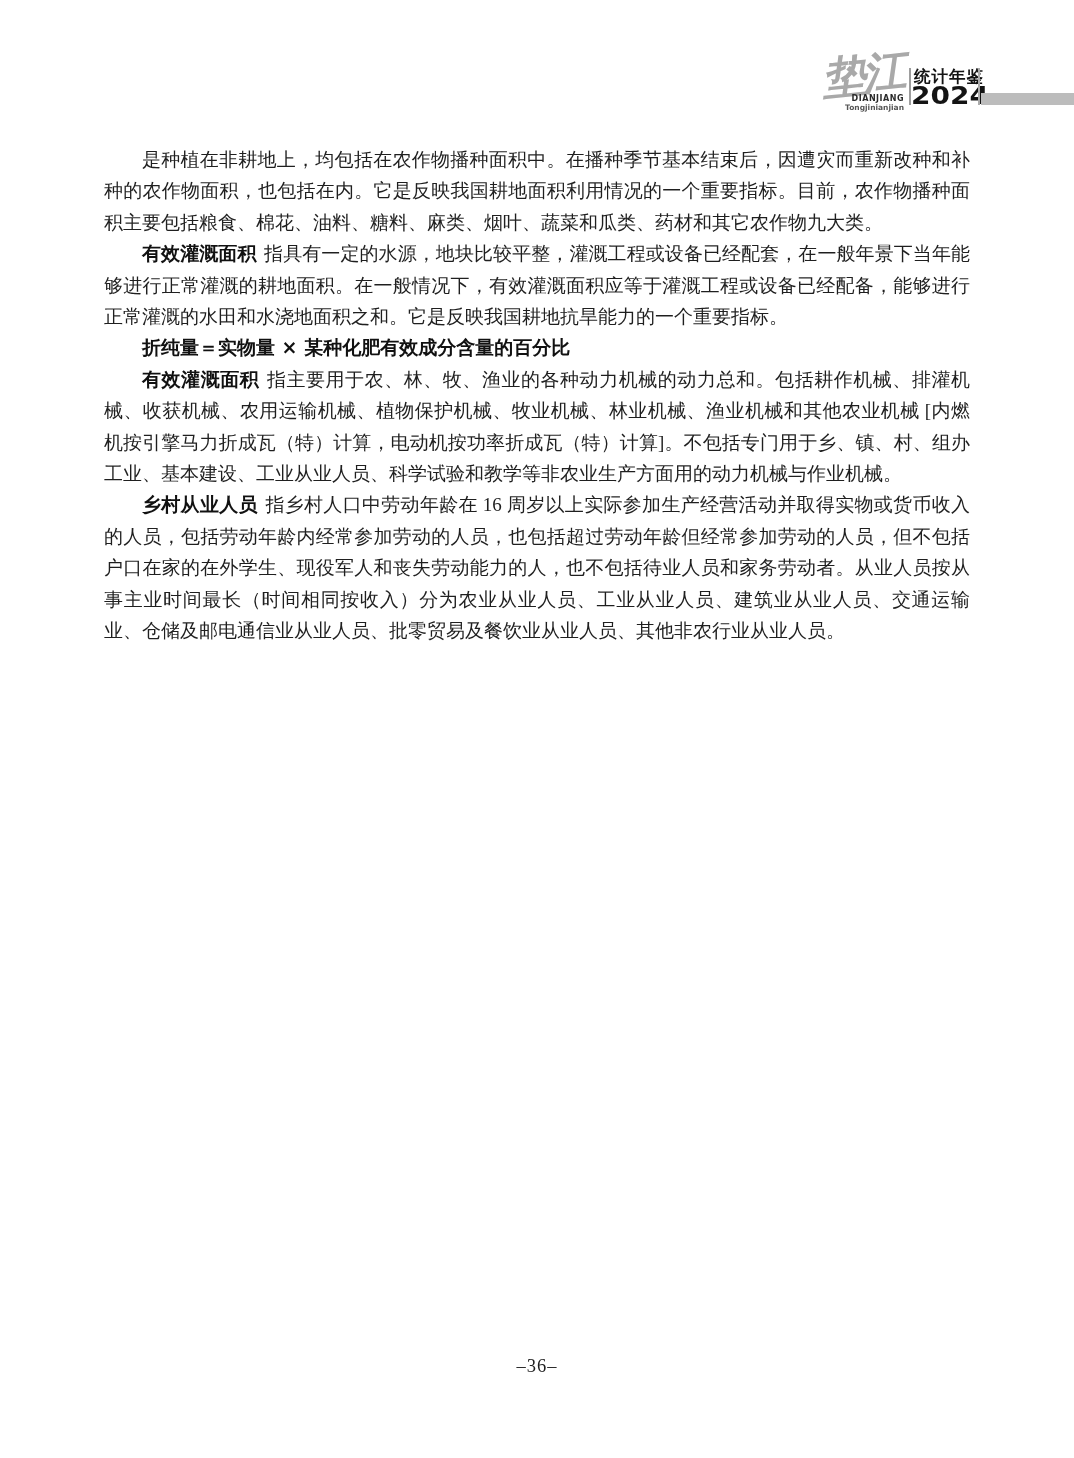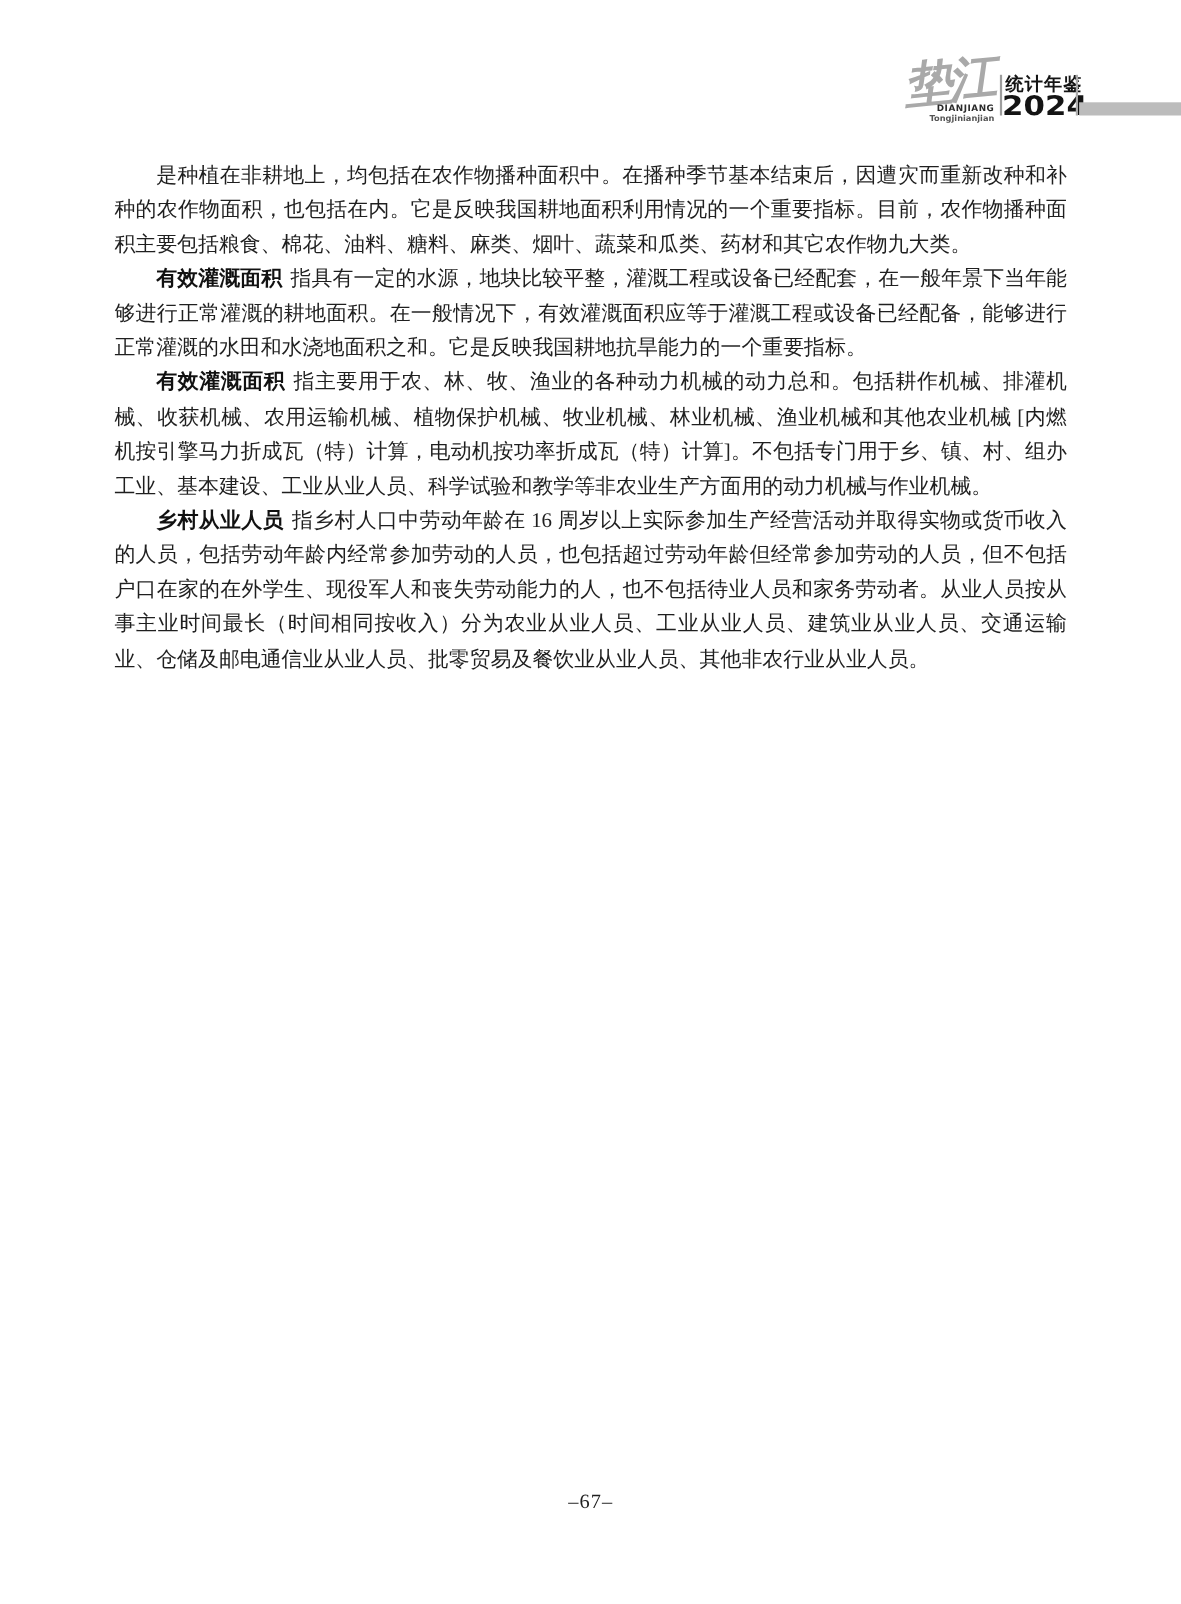--- a/index.html
+++ b/index.html
@@ -158,26 +158,27 @@
 
     <p>
       <span>是种植在非耕地上，均包括在农作物播种面积中。在播种季节基本结束后，因遭灾而重新改种和补种的农作物面积，也包括在内。它是反映我国耕地面积利用情况的一个重要指标。目前，农作物播种面积主要包括粮食、棉花、油料、糖料、麻类、烟叶、蔬菜和瓜类、药材和其它农作物九大类。</span>
     </p>
 
     <p>
       <span class="term">有效灌溉面积</span><span>指具有一定的水源，地块比较平整，灌溉工程或设备已经配套，在一般年景下当年能够进行正常灌溉的耕地面积。在一般情况下，有效灌溉面积应等于灌溉工程或设备已经配备，能够进行正常灌溉的水田和水浇地面积之和。它是反映我国耕地抗旱能力的一个重要指标。</span>
     </p>
 
 
+    <p class="formula">折纯量＝实物量 × 某种化肥有效成分含量的百分比</p>
 
     <p>
       <span class="term">有效灌溉面积</span><span>指主要用于农、林、牧、渔业的各种动力机械的动力总和。包括耕作机械、排灌机械、收获机械、农用运输机械、植物保护机械、牧业机械、林业机械、渔业机械和其他农业机械 [内燃机按引擎马力折成瓦（特）计算，电动机按功率折成瓦（特）计算]。不包括专门用于乡、镇、村、组办工业、基本建设、工业从业人员、科学试验和教学等非农业生产方面用的动力机械与作业机械。</span>
     </p>
 
     <p>
       <span class="term">乡村从业人员</span><span>指乡村人口中劳动年龄在 16 周岁以上实际参加生产经营活动并取得实物或货币收入的人员，包括劳动年龄内经常参加劳动的人员，也包括超过劳动年龄但经常参加劳动的人员，但不包括户口在家的在外学生、现役军人和丧失劳动能力的人，也不包括待业人员和家务劳动者。从业人员按从事主业时间最长（时间相同按收入）分为农业从业人员、工业从业人员、建筑业从业人员、交通运输业、仓储及邮电通信业从业人员、批零贸易及餐饮业从业人员、其他非农行业从业人员。</span>
     </p>
 
   </main>
 
-  <div class="page-number">–67–</div>
+  <div class="page-number">–36–</div>
 
 </div>
 
 </body></html>

